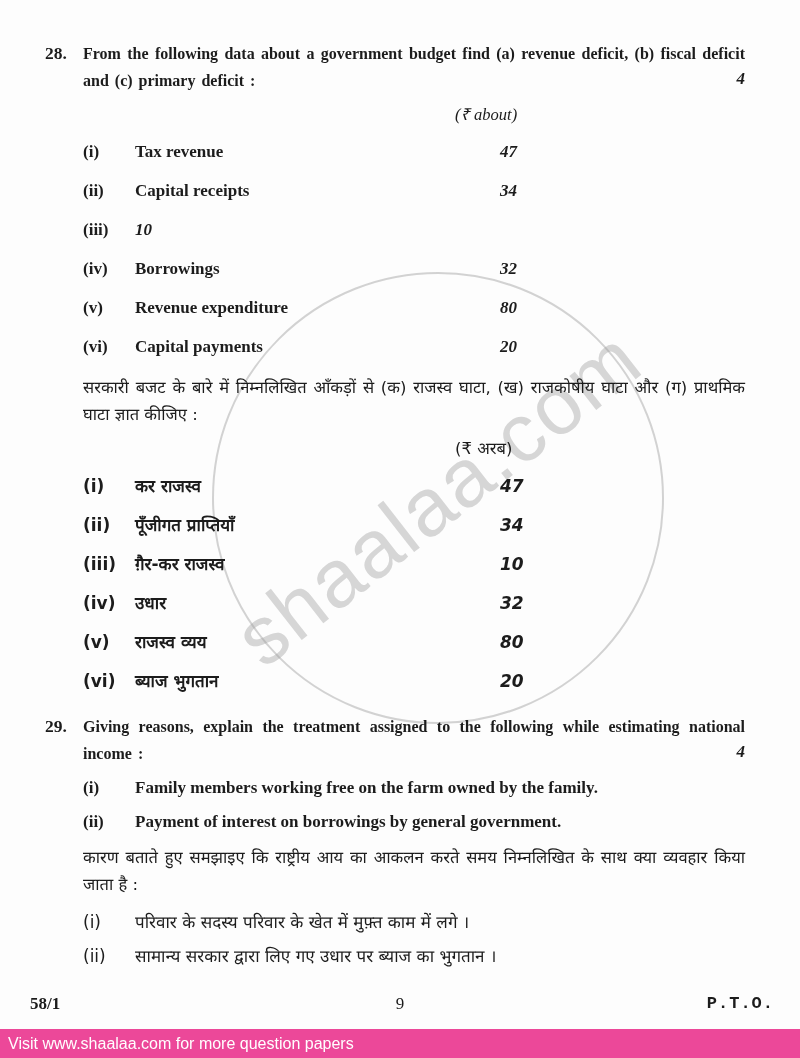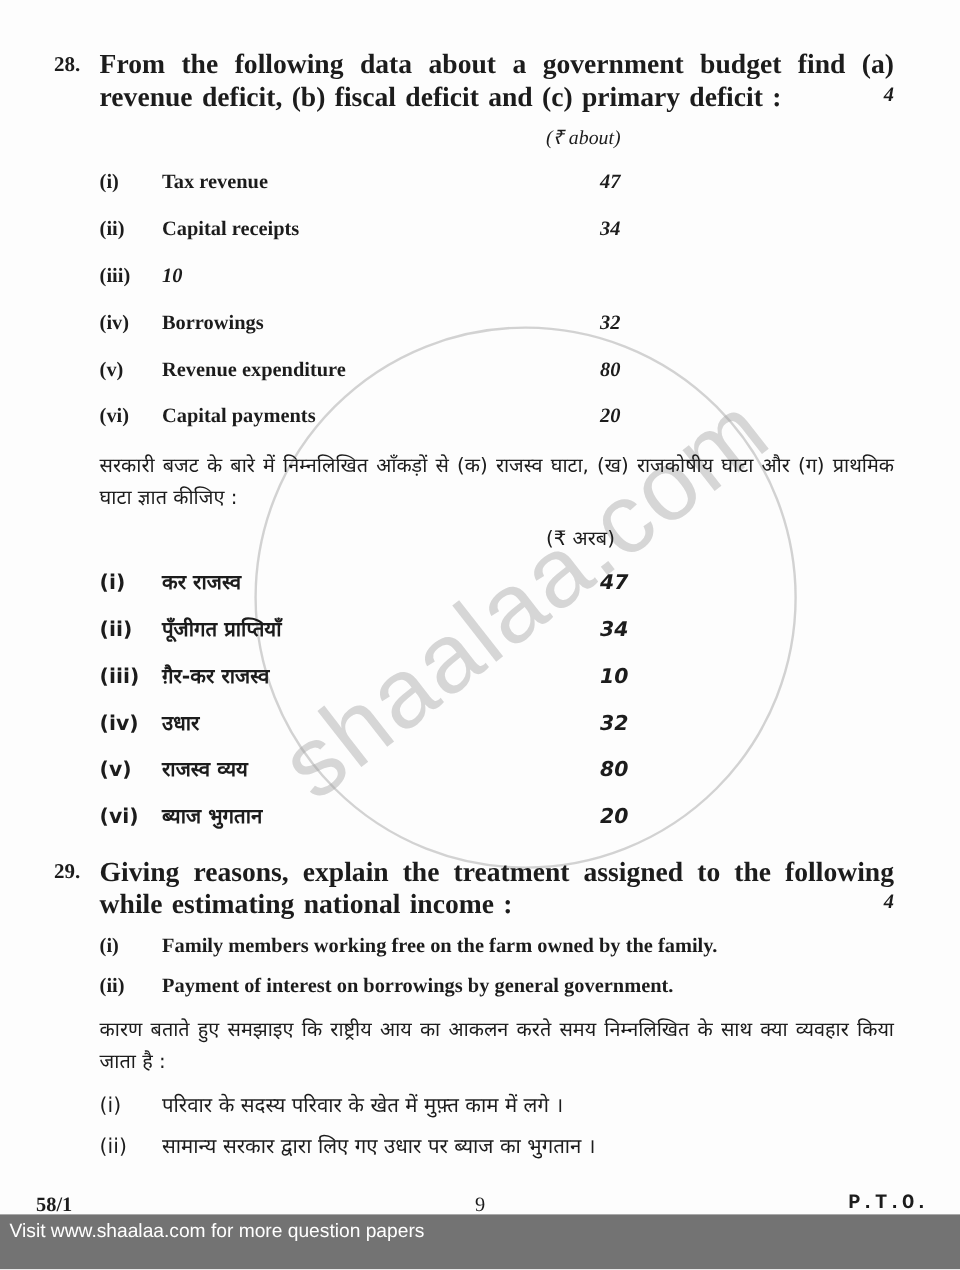--- a/index.html
+++ b/index.html
@@ -53,21 +53,21 @@
   .qnum {
     width: 38px;
     flex: 0 0 38px;
     font-weight: bold;
     font-size: 17.5px;
     line-height: 27px;
   }
   .qtext {
     flex: 1;
     font-weight: bold;
-    font-size: 23px;
+    font-size: 16px;
     line-height: 27px;
     text-align: justify;
     word-spacing: 2px;
   }
   .marks {
     position: absolute;
     right: 0;
     top: 29px;
     font-style: italic;
     font-weight: bold;
@@ -112,22 +112,22 @@
     height: 24px;
   }
   .footer .paper-code { position: absolute; left: 30px; font-weight: bold; font-size: 17px; }
   .footer .page-number { position: absolute; left: 0; right: 0; text-align: center; font-size: 17px; }
   .footer .pto { position: absolute; right: 26px; font-weight: bold; font-size: 17px; letter-spacing: 1px; font-family: Liberation Mono, monospace; }
 
   .bottom-bar {
     position: absolute;
     z-index: 2;
     left: 0; right: 0; bottom: 0;
-    height: 46px;
-    background: #737373;
+    height: 29px;
+    background: #ec4899;
     color: #ffffff;
     font-family: "Liberation Sans", sans-serif;
     font-size: 16px;
     line-height: 29px;
     padding-left: 8px;
   }
 </style>
 </head>
 <body>
 

